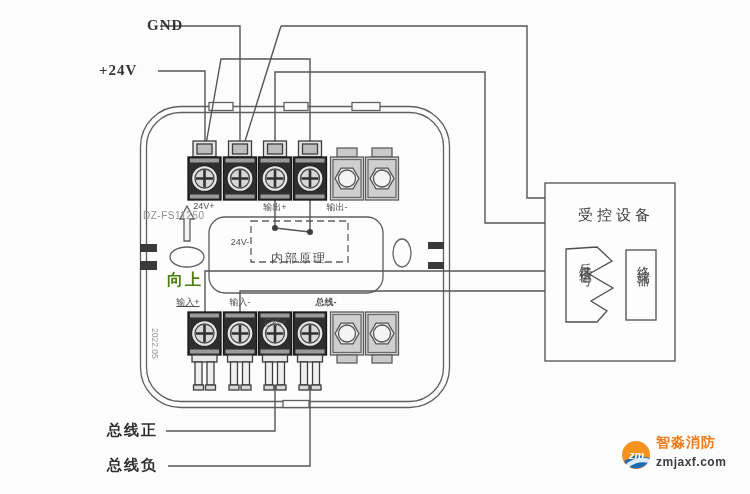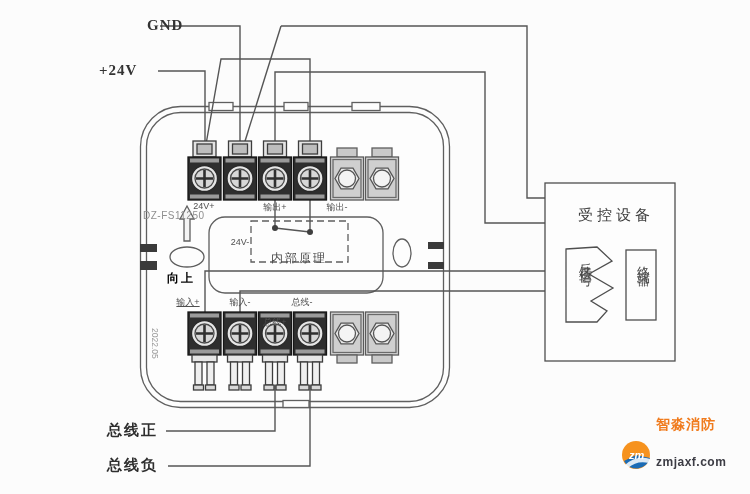--- a/index.html
+++ b/index.html
@@ -5,21 +5,21 @@
   html,body{margin:0;padding:0;}
   body{font-family:"Liberation Sans","DejaVu Sans",sans-serif;background:#ffffff;}
   .stage{position:relative;width:750px;height:494px;background:#fcfcfc;overflow:hidden;}
   .stage svg{position:absolute;left:0;top:0;}
   .lbl{position:absolute;color:#3c3c3c;white-space:nowrap;}
   .serif{font-family:"Liberation Serif","DejaVu Serif",serif;}
   .pwr{font-size:15px;font-weight:600;letter-spacing:1px;color:#333;}
   .buslbl{font-size:15px;font-weight:600;letter-spacing:2px;color:#2e2e2e;}
   .termlbl{font-size:9px;color:#4f4f4f;transform:translateX(-50%);letter-spacing:0;}
   .model{font-size:10px;color:#8f8f8f;letter-spacing:.5px;}
-  .upword{font-size:12px;font-weight:700;color:#000000;letter-spacing:2px;text-align:center;}
+  .upword{font-size:16px;font-weight:700;color:#4d7c0f;letter-spacing:2px;text-align:center;}
   .datecode{font-size:8.5px;color:#9a9a9a;writing-mode:vertical-rl;}
   .inner-title{font-size:12px;color:#4a4a4a;letter-spacing:2px;}
   .box-title{font-size:15px;color:#3d3d3d;letter-spacing:4px;}
   .vtext{writing-mode:vertical-rl;text-orientation:upright;font-size:13px;color:#4a4a4a;letter-spacing:4px;}
   .brand{font-size:14px;font-weight:700;color:#f07b1d;letter-spacing:1px;}
   .site{font-size:12px;font-weight:700;color:#3c3c44;letter-spacing:.5px;}
 </style>
 </head>
 <body>
 
@@ -156,27 +156,27 @@
   <div class="lbl datecode" style="left:150px;top:328px;">2022.05</div>
 
   <div class="lbl termlbl" style="left:204px;top:201px;">24V+</div>
   <div class="lbl termlbl" style="left:240px;top:201px;margin-top:36px;">24V-</div>
   <div class="lbl termlbl" style="left:275px;top:201px;">输出+</div>
   <div class="lbl termlbl" style="left:310px;top:201px;margin-left:27px;">输出-</div>
 
   <div class="lbl termlbl" style="left:188px;top:296px;text-decoration:underline;">输入+</div>
   <div class="lbl termlbl" style="left:240px;top:296px;">输入-</div>
   <div class="lbl termlbl" style="left:275px;top:296px;margin-top:20px;">总线+</div>
-  <div class="lbl termlbl" style="left:302px;top:296px;">总线-</div>
+  <div class="lbl termlbl" style="left:326px;top:296px;font-weight:bold;">总线-</div>
 
   <div class="lbl inner-title" style="left:271px;top:250px;">内部原理</div>
 
   <div class="lbl serif buslbl" style="left:107px;top:421px;text-align:center;">总线正</div>
   <div class="lbl serif buslbl" style="left:107px;top:456px;">总线负</div>
 
   <div class="lbl box-title" style="left:578px;top:206px;">受控设备</div>
   <div class="lbl vtext" style="left:576px;top:252px;height:70px;">反馈信号</div>
   <div class="lbl vtext" style="left:634px;top:256px;height:62px;">终端器</div>
 
-  <div class="lbl brand" style="left:656px;top:416px;text-align:right;">智淼消防</div>
+  <div class="lbl brand" style="left:656px;top:434px;text-align:right;">智淼消防</div>
   <div class="lbl site" style="left:656px;top:455px;">zmjaxf.com</div>
 
 </div>
 
 </body></html>

